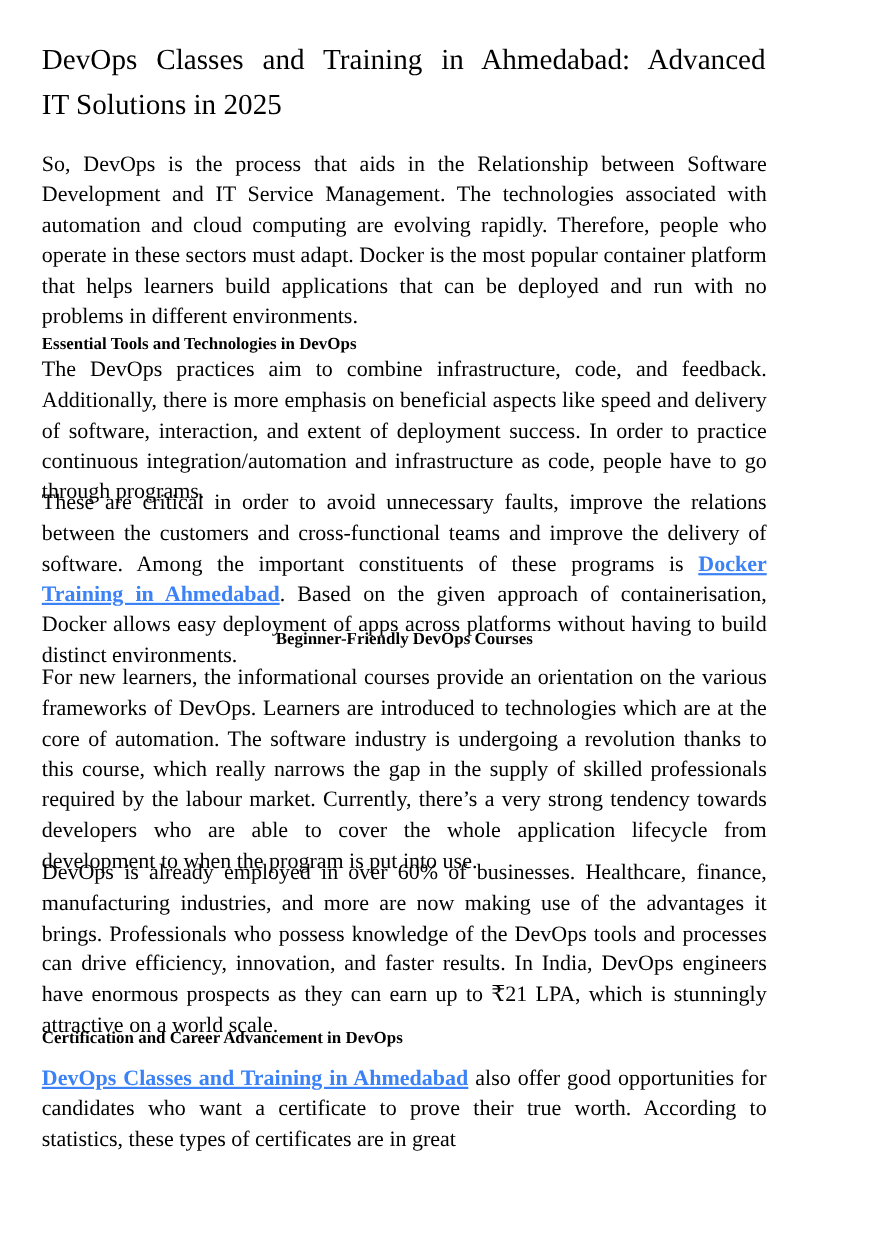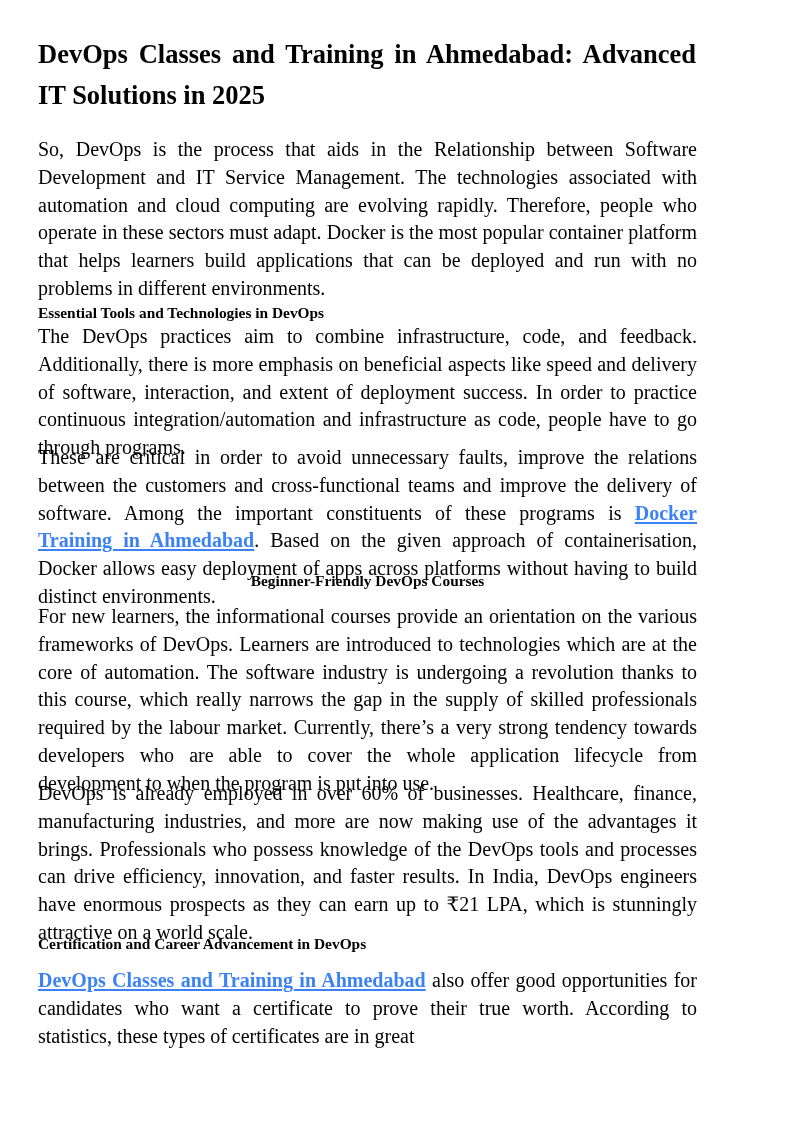--- a/index.html
+++ b/index.html
@@ -16,21 +16,21 @@
       color: #000000;
     }
     .page {
       position: absolute;
       left: 38px;
       top: 0;
       width: 659px;
     }
     .title {
       font-family: "Liberation Serif", "DejaVu Serif", serif;
-      font-weight: bold;
+      font-weight: normal;
       font-size: 26.5px;
       line-height: 41px;
       margin: 34px 1px 0 0;
       text-align: justify;
       text-align-last: left;
     }
     .title .line {
       display: block;
       text-align: justify;
       text-align-last: justify;

